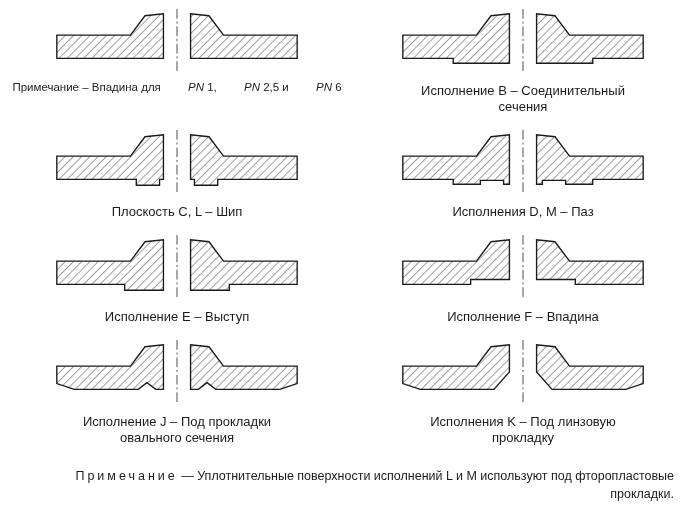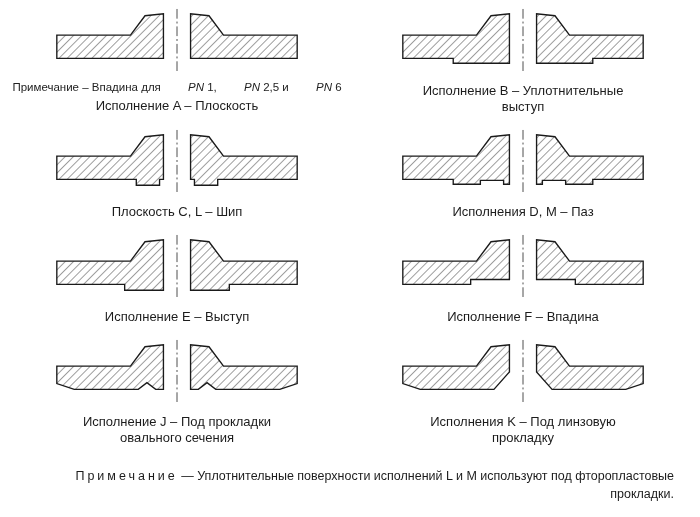--- a/index.html
+++ b/index.html
@@ -69,32 +69,31 @@
 
     <div class="figure">
       <svg viewBox="0 0 260 72">
         <g fill="url(#hatch)" stroke="#1a1a1a" stroke-width="1.4" stroke-linejoin="miter">
           <path d="M 6,52 L 6,28 L 82,28 L 97,8 L 116,6 L 116,52 Z"></path>
           <path d="M 254,52 L 254,28 L 178,28 L 163,8 L 144,6 L 144,52 Z"></path>
         </g>
         <line x1="130" y1="1" x2="130" y2="68" stroke="#1a1a1a" stroke-width="0.8" stroke-dasharray="10 3 2 3"></line>
       </svg>
       <div class="pn-note"><span>Примечание – Впадина для </span><span class="it">PN</span><span> 1, </span><span class="it">PN</span><span> 2,5 и </span><span class="it">PN</span><span> 6</span></div>
-      <div class="caption">Исполнение A – Плоскость</div>
     </div>
 
     <div class="figure">
       <svg viewBox="0 0 260 72">
         <g fill="url(#hatch)" stroke="#1a1a1a" stroke-width="1.4" stroke-linejoin="miter">
           <path d="M 6,52 L 6,28 L 82,28 L 97,8 L 116,6 L 116,57 L 58,57 L 58,52 Z"></path>
           <path d="M 254,52 L 254,28 L 178,28 L 163,8 L 144,6 L 144,57 L 202,57 L 202,52 Z"></path>
         </g>
         <line x1="130" y1="1" x2="130" y2="68" stroke="#1a1a1a" stroke-width="0.8" stroke-dasharray="10 3 2 3"></line>
       </svg>
-      <div class="caption">Исполнение B – Уплотнительные выступ</div>
+      <div class="caption">Исполнение B – Соединительный сечения</div>
     </div>
 
     <div class="figure">
       <svg viewBox="0 0 260 72">
         <g fill="url(#hatch)" stroke="#1a1a1a" stroke-width="1.4" stroke-linejoin="miter">
           <path d="M 6,52 L 6,28 L 82,28 L 97,8 L 116,6 L 116,52 L 112,52 L 112,58 L 88,58 L 88,52 Z"></path>
           <path d="M 254,52 L 254,28 L 178,28 L 163,8 L 144,6 L 144,52 L 148,52 L 148,58 L 172,58 L 172,52 Z"></path>
         </g>
         <line x1="130" y1="1" x2="130" y2="68" stroke="#1a1a1a" stroke-width="0.8" stroke-dasharray="10 3 2 3"></line>
       </svg>

